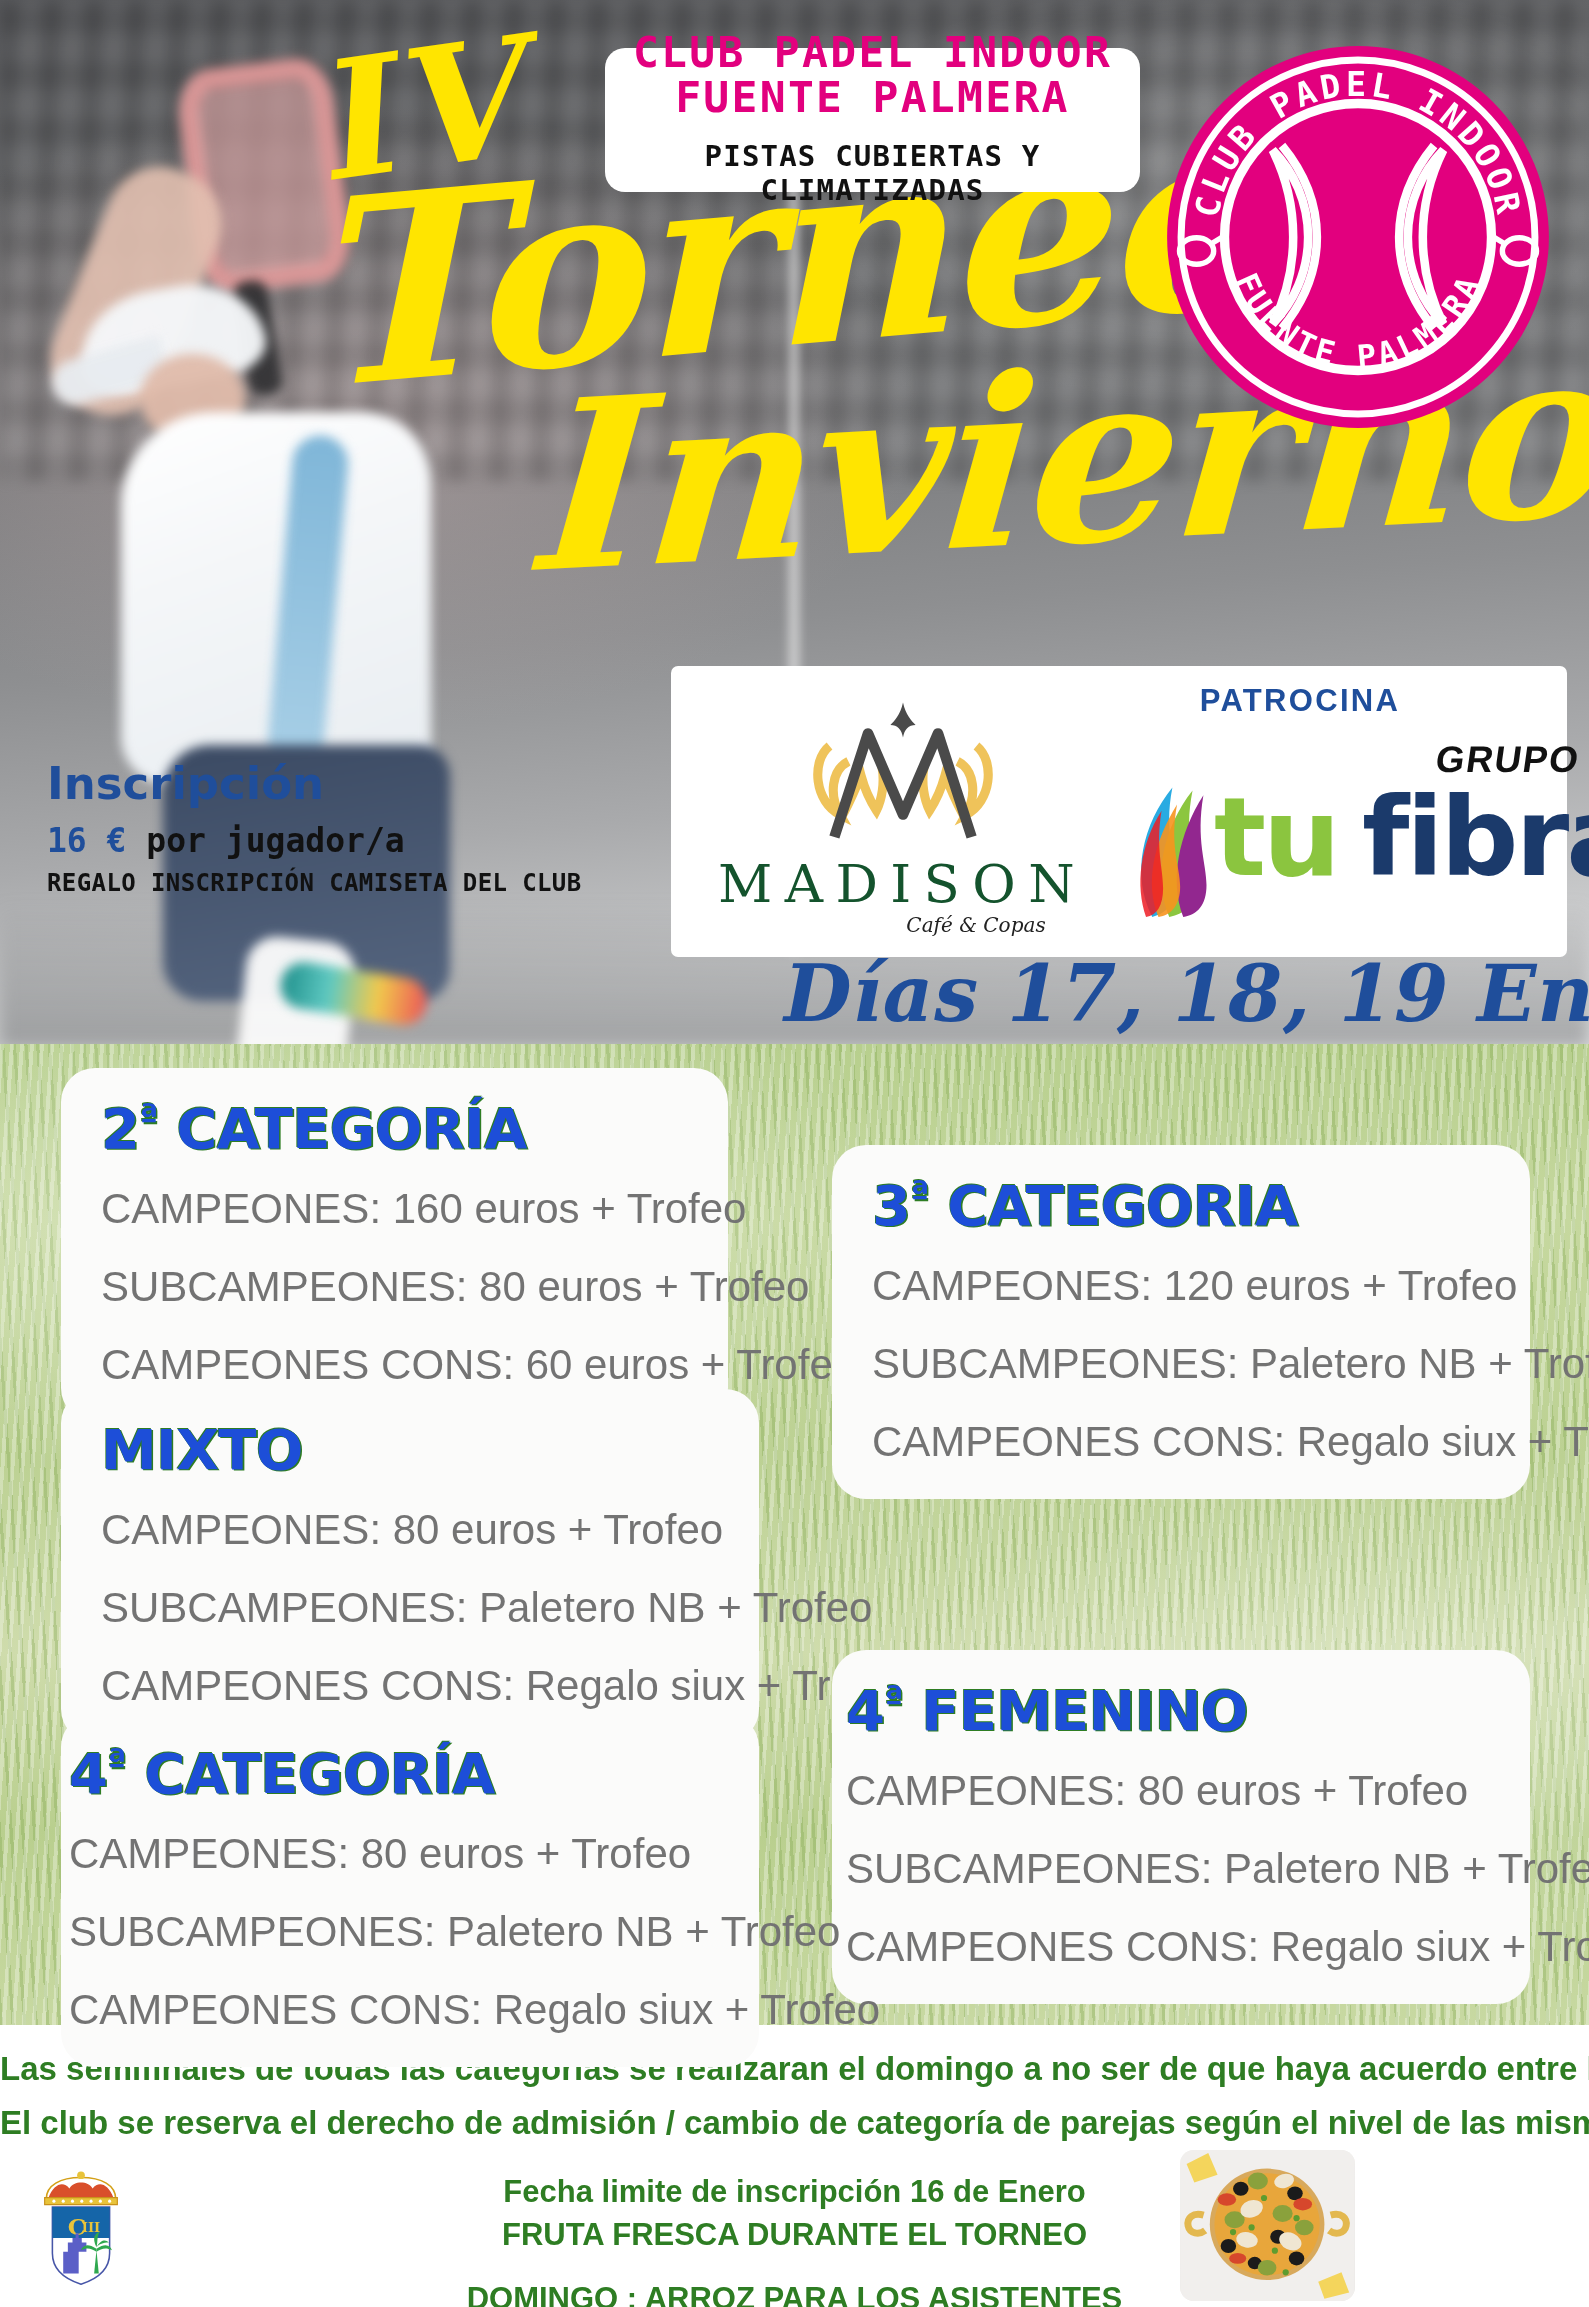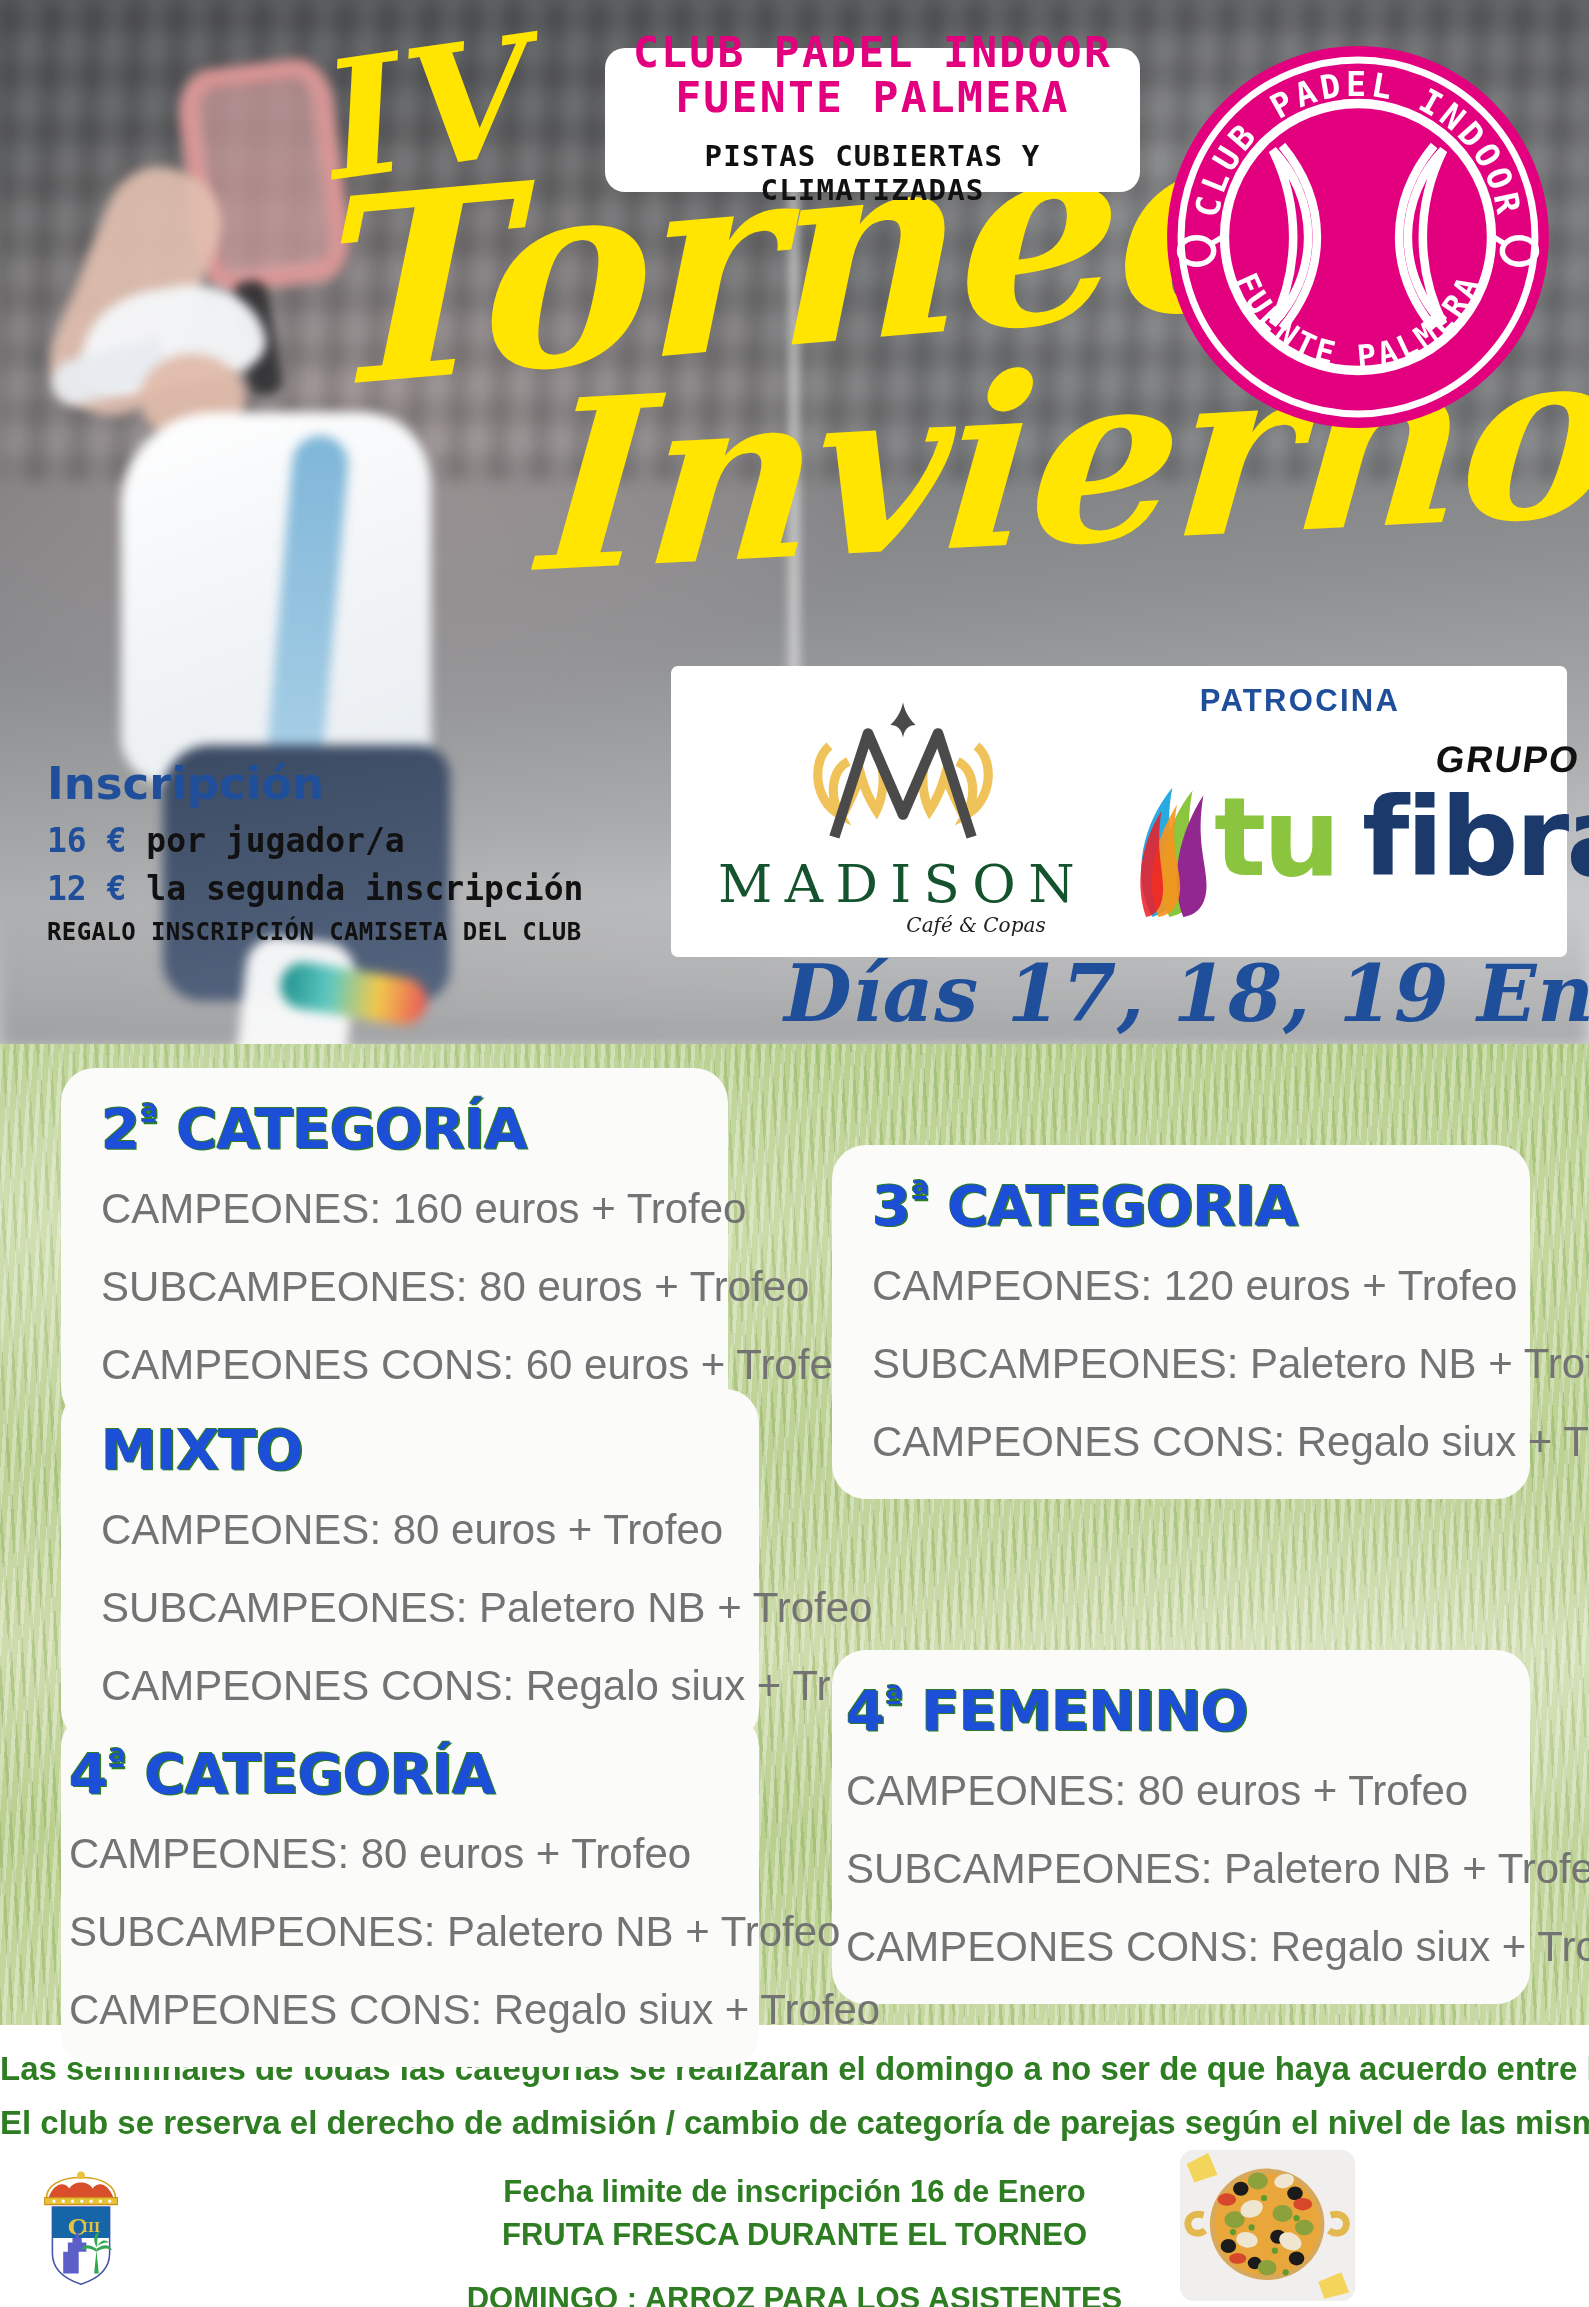--- a/index.html
+++ b/index.html
@@ -337,24 +337,20 @@
         <path d="M 438 258 L 418 246"></path>
       </g>
     </svg>
   </div>
 
   <div class="inscr">
     <div class="title">Inscripción</div>
     <div class="row">
       <span class="price">16 €</span>
       <span>por jugador/a</span>
-    </div>
-    <div class="row">
-      <span class="price">12 €</span>
-      <span>la segunda inscripción</span>
     </div>
     <div class="small">REGALO INSCRIPCIÓN CAMISETA DEL CLUB</div>
   </div>
 
   <div class="sponsors">
     <div class="patrocina">PATROCINA</div>
 
     <div class="madison">
       <svg viewBox="0 0 300 230" xmlns="http://www.w3.org/2000/svg">
         <path d="M150 8 C146 26 138 34 132 40 C142 40 148 46 150 58 C152 46 158 40 168 40 C162 34 154 26 150 8 Z" fill="#4a4a4a"></path>

